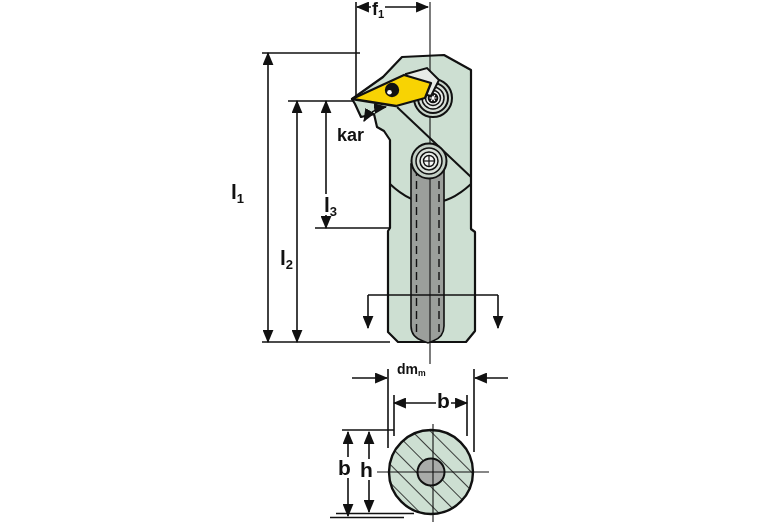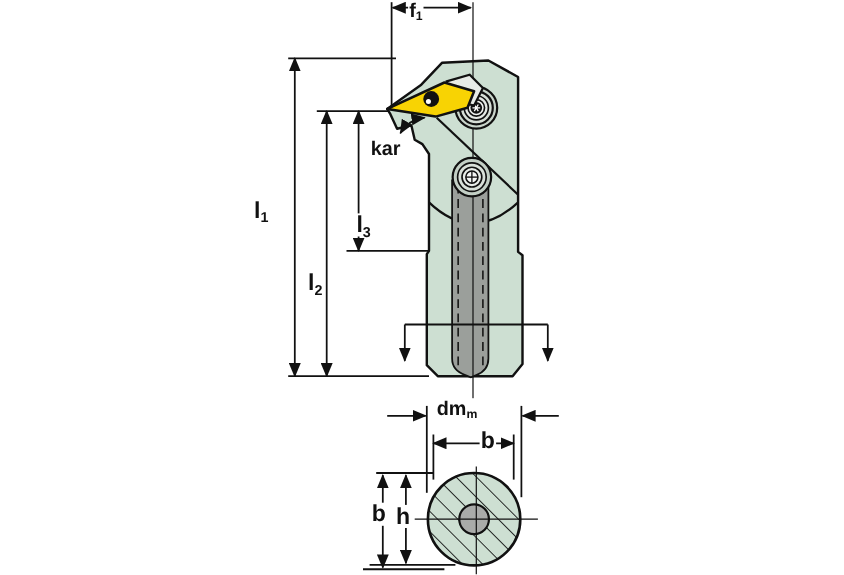--- a/index.html
+++ b/index.html
@@ -2,21 +2,21 @@
 <html><head>
 <meta charset="utf-8">
 <style>
   html,body{margin:0;padding:0;background:#fff;}
   #stage{position:relative;width:767px;height:523px;background:#fff;overflow:hidden;
          font-family:"Liberation Sans",sans-serif;}
   #stage svg{position:absolute;left:0;top:0;}
   .lbl{position:absolute;font-weight:bold;color:#111;background:#fff;line-height:1;
        padding:0 1px;white-space:nowrap;font-family:"Liberation Sans",sans-serif;}
   .lbl .sub{font-size:0.62em;font-weight:bold;position:relative;top:0.28em;}
-  .s21{font-size:21px;} .s19{font-size:18px;} .s22{font-size:18px;}
+  .s21{font-size:21px;} .s19{font-size:18px;} .s22{font-size:14px;}
 </style>
 </head>
 <body>
 
 <div id="stage">
 
   <svg width="767" height="523" viewBox="0 0 767 523">
     <defs>
       <marker id="arr" viewBox="0 0 12 10" refX="11" refY="5" markerWidth="13" markerHeight="11" orient="auto-start-reverse" markerUnits="userSpaceOnUse">
         <path d="M0,0 L12,5 L0,10 Z" fill="#111"></path>

